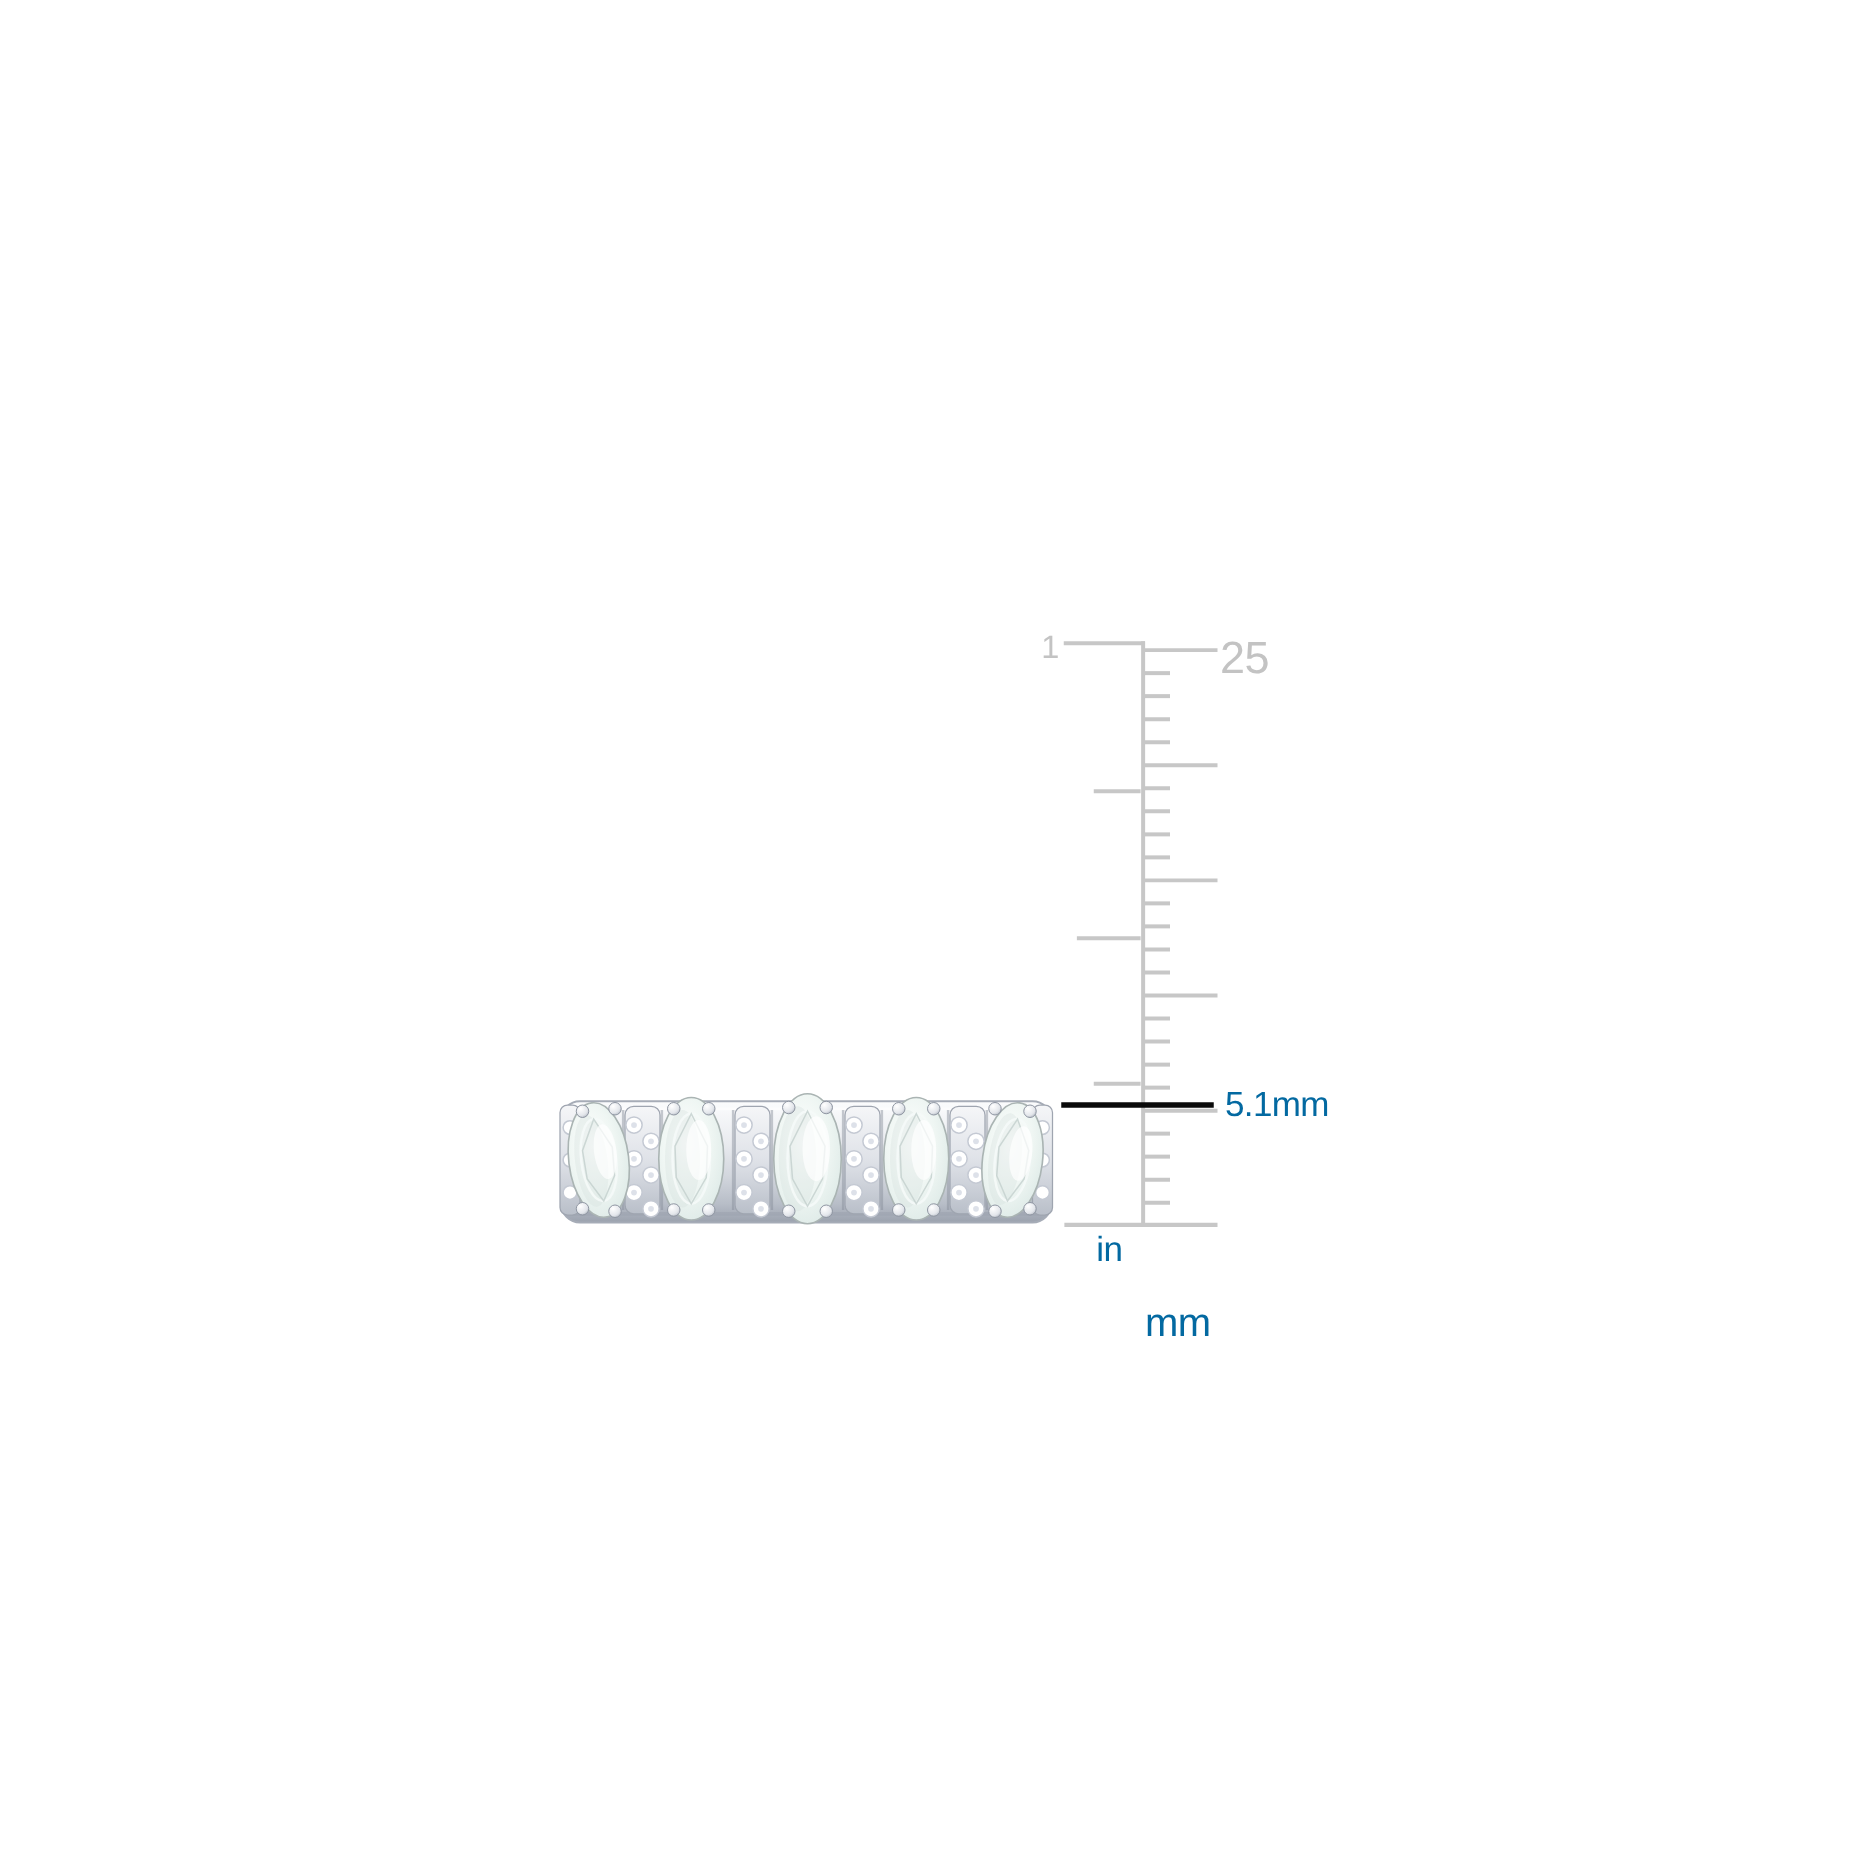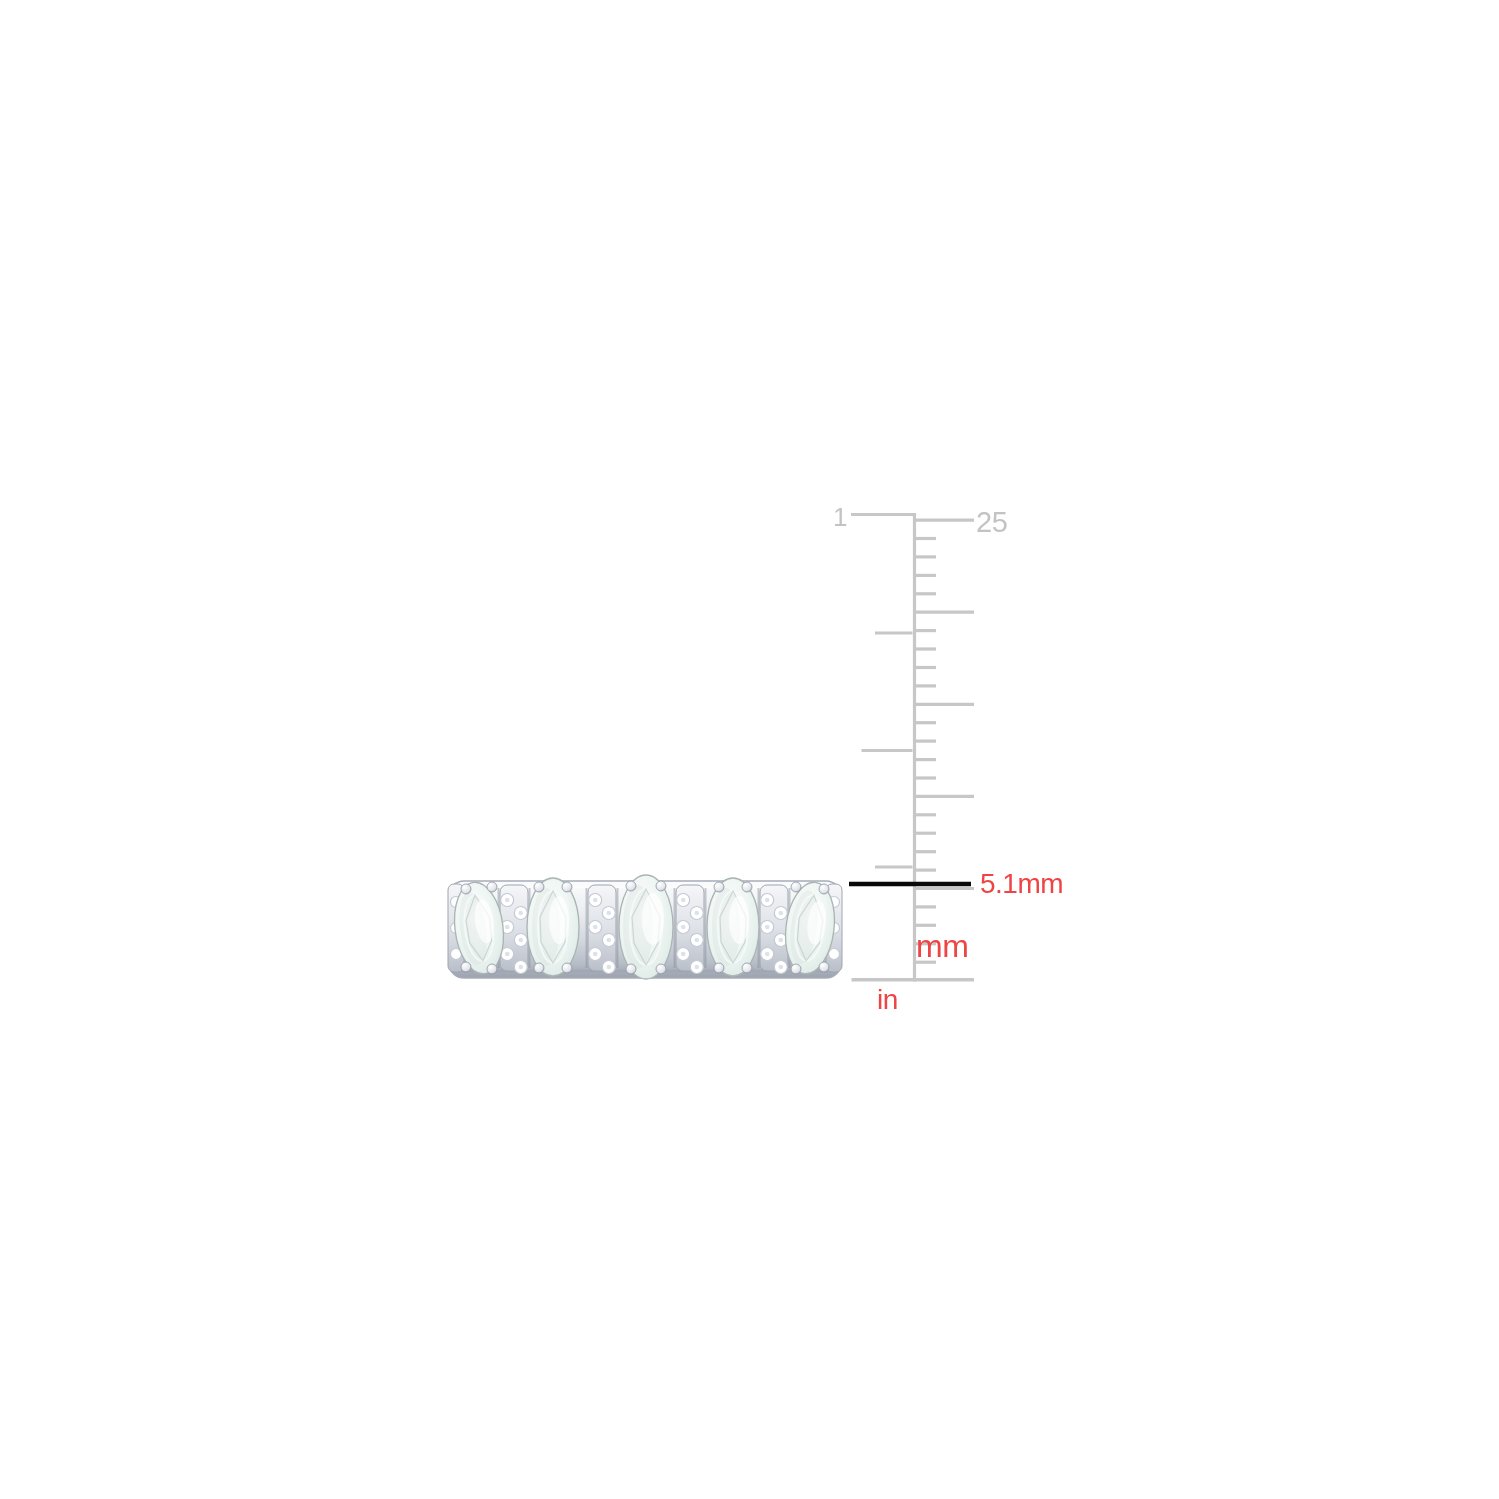--- a/index.html
+++ b/index.html
@@ -3,26 +3,26 @@
 <meta charset="utf-8">
 <style>
   html,body{margin:0;padding:0;background:#ffffff;}
   .canvas{
     position:relative;width:1499px;height:1499px;background:#ffffff;overflow:hidden;
     font-family:"Liberation Sans", sans-serif;
   }
   svg.scene{position:absolute;left:0;top:0;width:1499px;height:1499px;}
   .lbl{position:absolute;line-height:1;white-space:nowrap;letter-spacing:-0.5px;}
   .lbl-gray{color:#c3c3c3;}
-  .lbl-dark{color:#ef4444;text-align:right;}
+  .lbl-dark{color:#0369a1;text-align:right;}
   #lbl-inch-one{left:833px;top:504px;font-size:26px;}
-  #lbl-mm-25{left:976px;top:508px;font-size:29px;}
+  #lbl-mm-25{left:976px;top:508px;font-size:36px;}
   #lbl-measure{left:980px;top:870px;font-size:28px;}
   #lbl-unit-in{left:877px;top:986px;font-size:28px;}
-  #lbl-unit-mm{left:916px;top:930px;font-size:32px;}
+  #lbl-unit-mm{left:916px;top:1042px;font-size:32px;}
 </style>
 </head>
 <body>
 
 <div class="canvas">
 
   <svg class="scene" viewBox="0 0 1499 1499">
     <defs>
       <linearGradient id="bandGrad" x1="0" y1="0" x2="0" y2="1">
         <stop offset="0" stop-color="#fbfcfd"></stop>

